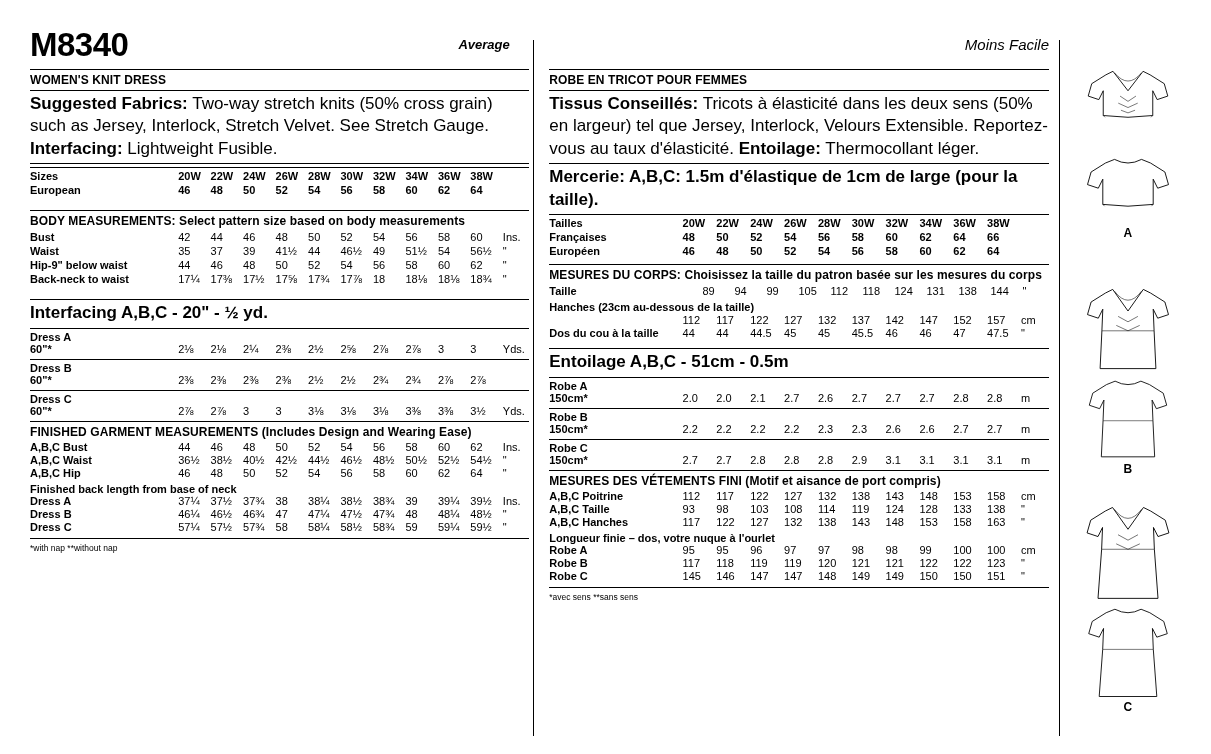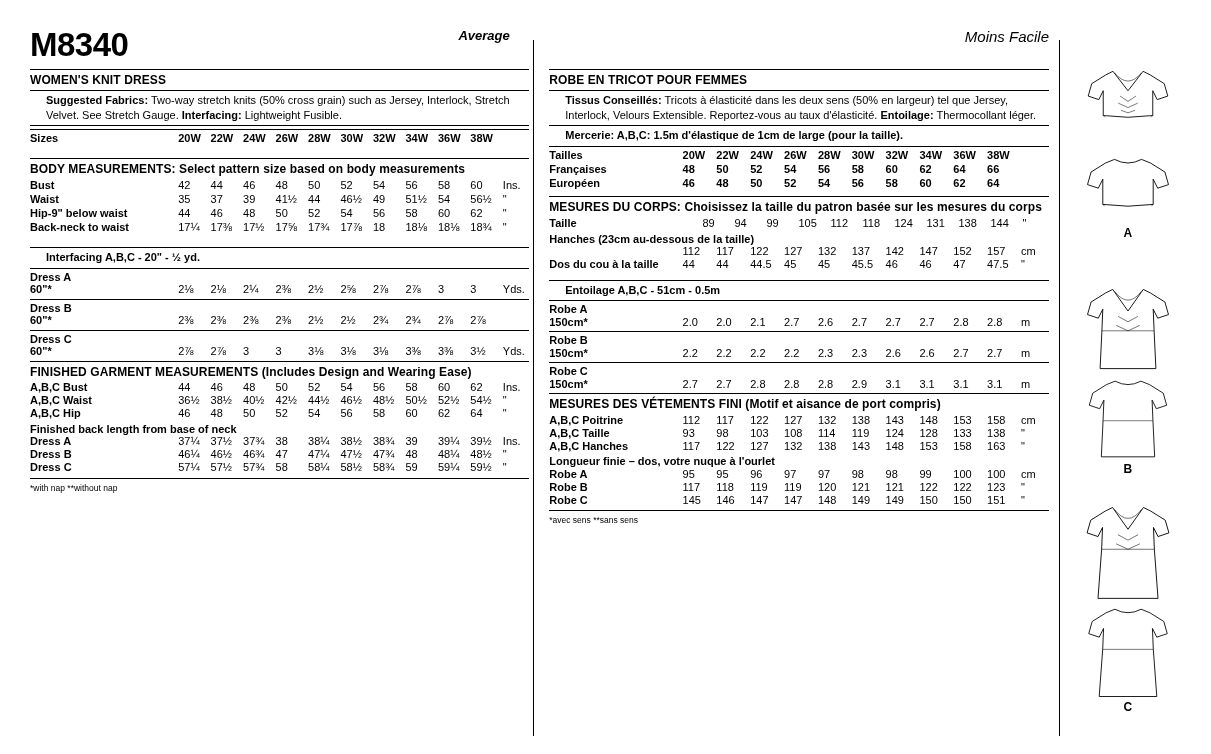--- a/index.html
+++ b/index.html
@@ -9,37 +9,37 @@
     background:#ffffff;
     font-family:"Liberation Sans", sans-serif;
     color:#000000;
     font-size:11px;
     position:relative;
     overflow:hidden;
   }
   .page { position:relative; width:1211px; height:754px; padding:28px 12px 8px 30px; }
 
   
-  .topline { display:flex; align-items:flex-start; }
+  .topline { display:flex; align-items:center; }
   .patnum { font-size:33px; font-weight:bold; letter-spacing:-0.5px; line-height:1; }
   .avg { font-style:italic; font-size:13px; font-weight:600; margin-left:330px; }
   .moins { font-style:italic; font-size:15px; font-weight:400; margin-left:auto; padding-right:150px;}
 
   
   .cols { display:flex; margin-top:5px; }
   .col { position:relative; }
   .colL { width:508px; }
   .colR { width:508px; margin-left:20px; }
   .sideimgs { width:145px; margin-left:8px; }
 
   .rule { border-top:1.6px solid #000; margin:3px 0 0 0; }
   .rule.thin { border-top:1px solid #000; }
 
   h2.secthead { font-size:12px; font-weight:bold; margin:3px 0 2px 0; letter-spacing:0.1px; }
-  p.para { margin:2px 0 3px 16px; font-size:11px; line-height:1.32; }
+  p.para { margin:2px 0 3px 0; font-size:17px; line-height:1.32; }
   p.para b { font-weight:bold; }
 
   table { border-collapse:collapse; width:100%; font-size:11px; }
   td, th { padding:1px 0; text-align:left; font-weight:normal; vertical-align:bottom; }
   .lbl { font-weight:bold; white-space:nowrap; }
   .num { width:32px; }
   .unit { width:26px; font-weight:normal; }
 
   .tblwrap { margin:1px 0 0 0; }
 
@@ -91,20 +91,34 @@
           <td class="lbl num">20W</td>
           <td class="lbl num">22W</td>
           <td class="lbl num">24W</td>
           <td class="lbl num">26W</td>
           <td class="lbl num">28W</td>
           <td class="lbl num">30W</td>
           <td class="lbl num">32W</td>
           <td class="lbl num">34W</td>
           <td class="lbl num">36W</td>
           <td class="lbl num">38W</td>
+          <td class="unit"></td>
+        </tr>
+        <tr>
+          <td class="lbl">European</td>
+          <td class="lbl num">46</td>
+          <td class="lbl num">48</td>
+          <td class="lbl num">50</td>
+          <td class="lbl num">52</td>
+          <td class="lbl num">54</td>
+          <td class="lbl num">56</td>
+          <td class="lbl num">58</td>
+          <td class="lbl num">60</td>
+          <td class="lbl num">62</td>
+          <td class="lbl num">64</td>
           <td class="unit"></td>
         </tr>
       </tbody>
         </table>
 
       <div class="spacer10"></div>
       <div class="rule thin"></div>
       <h2 class="secthead">BODY MEASUREMENTS: Select pattern size based on body measurements</h2>
 
       <table class="bodysec">

